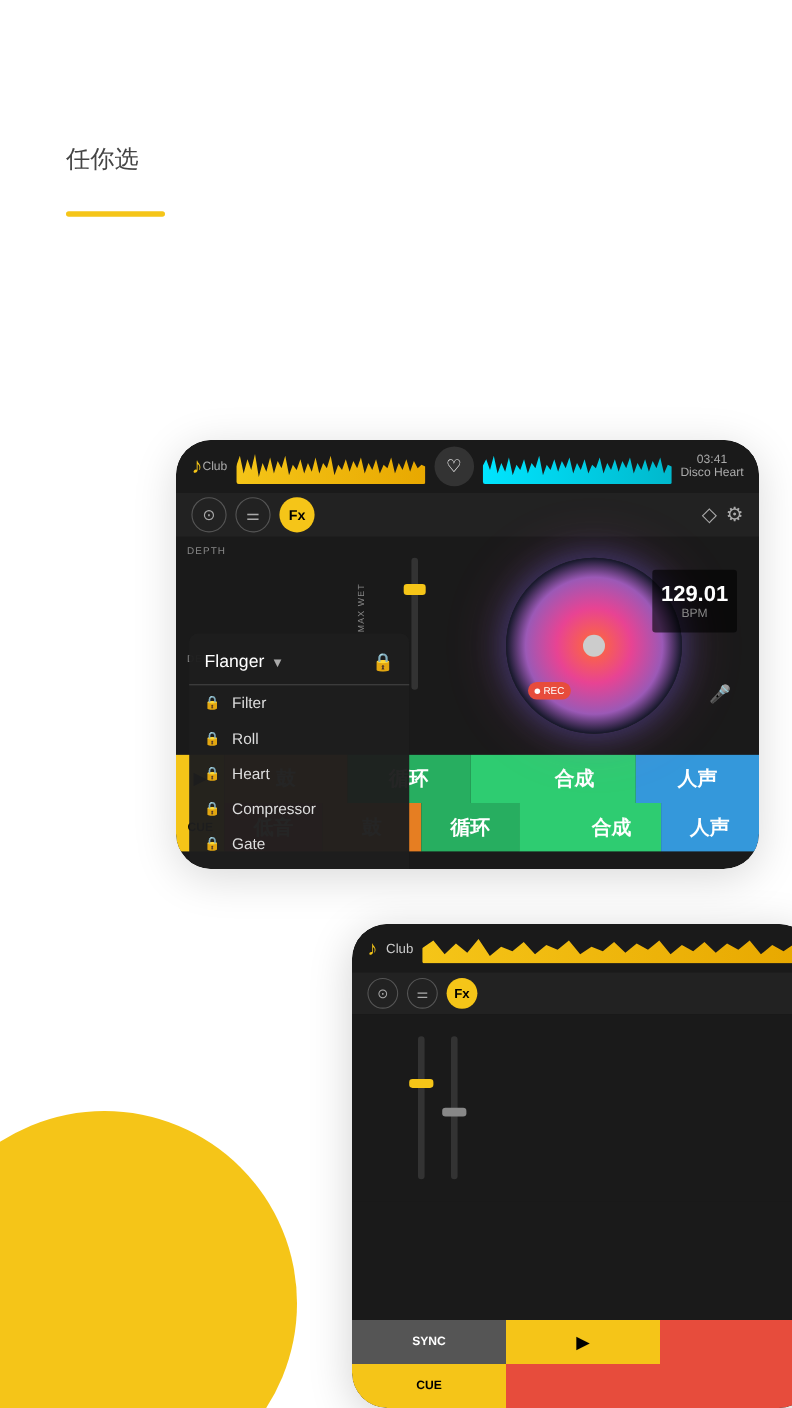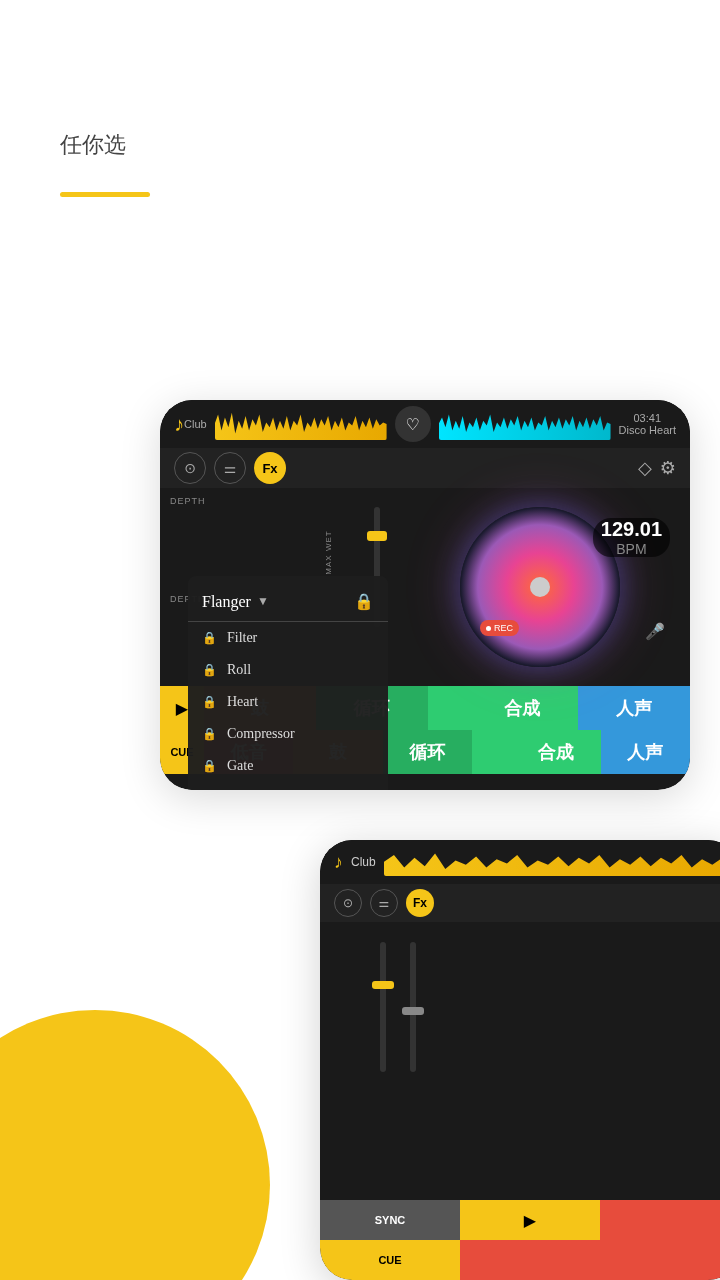--- a/index.html
+++ b/index.html
@@ -143,27 +143,26 @@
     }
     .dj-gear-icon {
       color: #aaa;
       font-size: 18px;
     }
 
     
     .fx-dropdown {
       position: absolute;
       top: 88px;
-      left: 28px;
+      left: 12px;
       width: 200px;
       background: rgba(30,30,30,0.97);
       border-radius: 8px;
       padding: 10px 0;
       z-index: 10;
-      font-family: Liberation Serif, serif;
     }
     .fx-selected {
       display: flex;
       align-items: center;
       justify-content: space-between;
       padding: 6px 14px 10px;
       border-bottom: 1px solid #444;
     }
     .fx-selected-label {
       color: #fff;
@@ -273,30 +272,30 @@
       height: 20px;
       border-radius: 50%;
       background: #ccc;
     }
     .dj-bpm {
       position: absolute;
       top: 30px;
       right: 20px;
       text-align: center;
       background: rgba(0,0,0,0.6);
-      padding: 0 8px;
-      border-radius: 18px;
+      padding: 11px 8px;
+      border-radius: 3px;
     }
     .dj-bpm-value {
       font-size: 20px;
       font-weight: 700;
       color: #ffffff;
     }
     .dj-bpm-label {
-      font-size: 14px;
+      font-size: 11px;
       color: #888;
     }
     .dj-rec-btn {
       position: absolute;
       bottom: 50px;
       left: 90px;
       background: #e74c3c;
       color: #fff;
       font-size: 9px;
       padding: 3px 6px;

